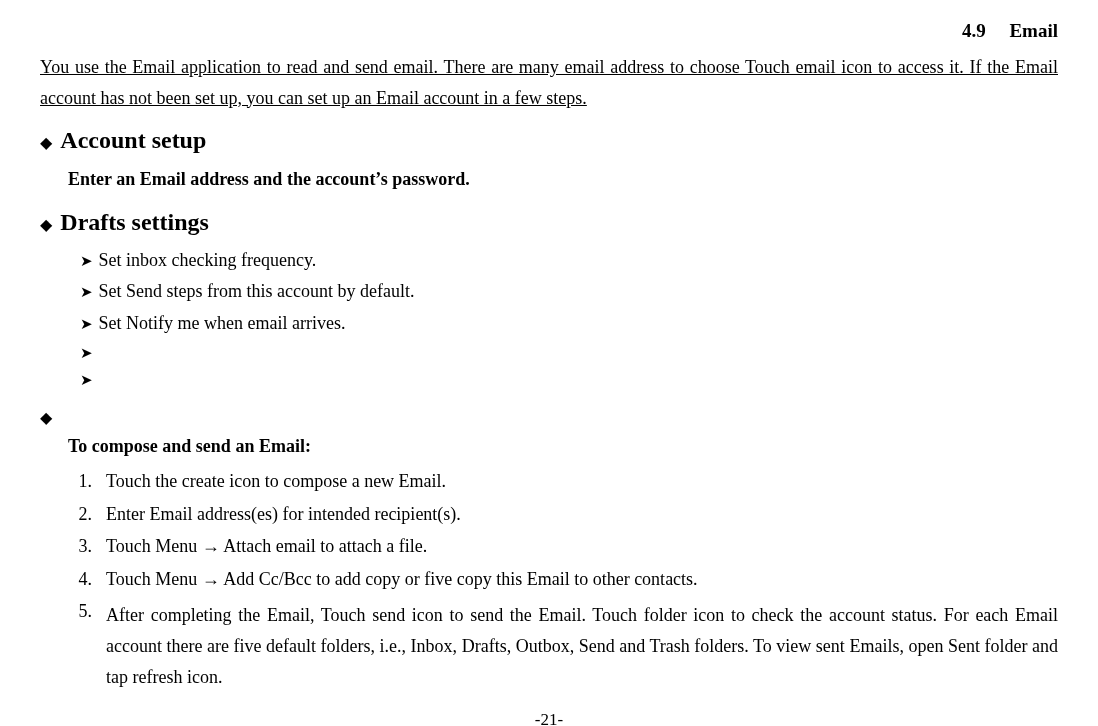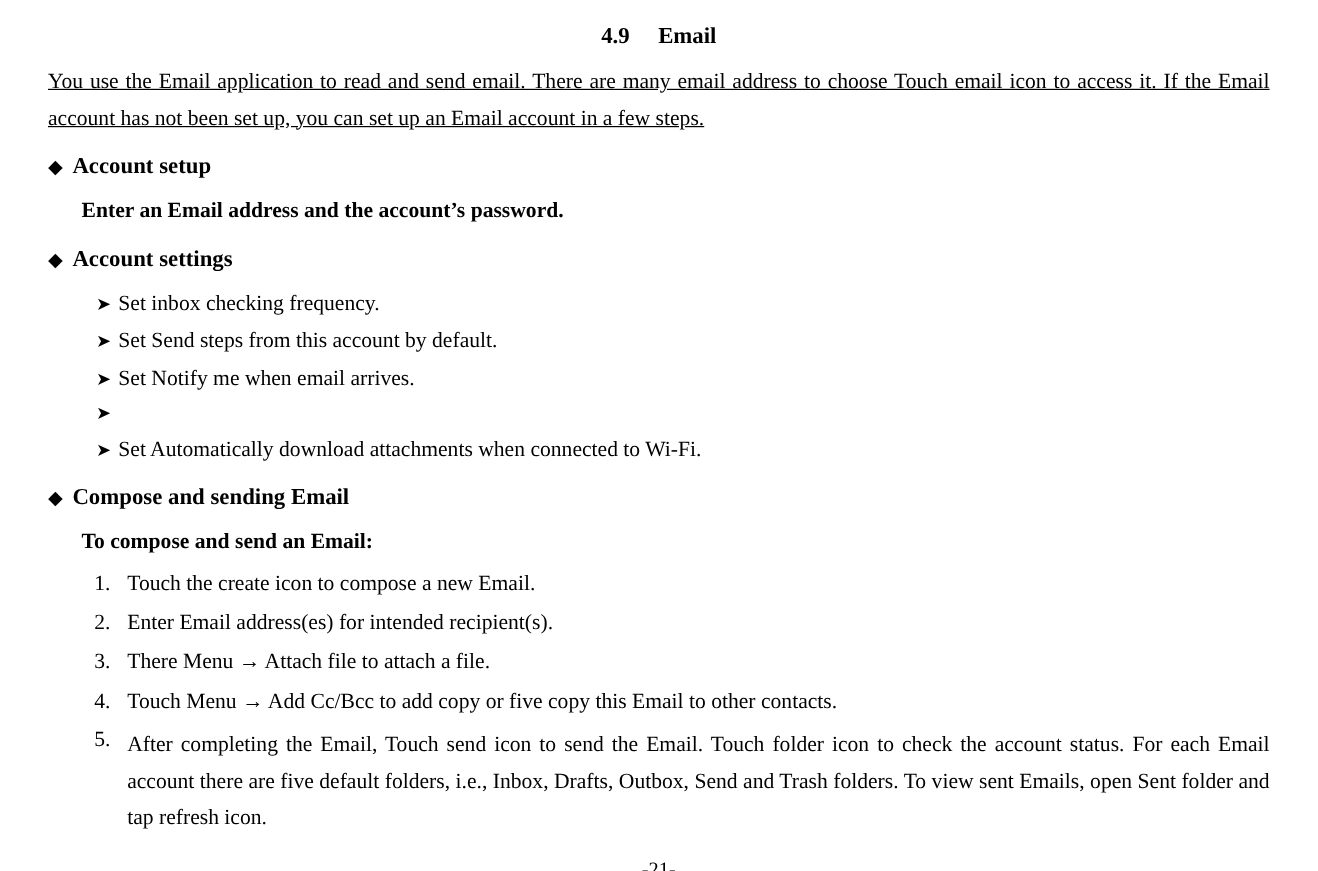--- a/index.html
+++ b/index.html
@@ -12,27 +12,27 @@
       width: 1098px;
       min-height: 726px;
       background: #ffffff;
       font-family: "Times New Roman", Times, serif;
       font-size: 18px;
       color: #000000;
       padding: 20px 40px 30px 40px;
     }
 
     .section-heading {
-      font-size: 19px;
+      font-size: 24px;
       font-weight: bold;
       margin-bottom: 6px;
     }
 
     .chapter-heading {
-      text-align: center;
+      text-align: right;
       font-weight: bold;
       font-size: 19px;
       margin-bottom: 10px;
     }
 
     .intro-text {
       text-align: justify;
       line-height: 1.7;
       margin-bottom: 14px;
       text-decoration: underline;
@@ -123,62 +123,60 @@
   <div class="bullet-header">
     <span class="diamond">◆</span>
     <span class="section-heading">Account setup</span>
   </div>
   <div class="sub-body">Enter an Email address and the account’s password.</div>
 </div>
 
 <div class="bullet-section">
   <div class="bullet-header">
     <span class="diamond">◆</span>
-    <span class="section-heading">Account settings</span>
+    <span class="section-heading">Drafts settings</span>
   </div>
   <div class="sub-item">
     <span class="arrow-bullet">➤</span>
     <span>Set inbox checking frequency.</span>
   </div>
   <div class="sub-item">
     <span class="arrow-bullet">➤</span>
     <span>Set Send steps from this account by default.</span>
   </div>
   <div class="sub-item">
     <span class="arrow-bullet">➤</span>
     <span>Set Notify me when email arrives.</span>
   </div>
   <div class="sub-item">
     <span class="arrow-bullet">➤</span>
   </div>
   <div class="sub-item">
     <span class="arrow-bullet">➤</span>
-    <span>Set Automatically download attachments when connected to Wi-Fi.</span>
   </div>
 </div>
 
 <div class="bullet-section">
   <div class="bullet-header">
     <span class="diamond">◆</span>
-    <span class="section-heading">Compose and sending Email</span>
   </div>
   <div class="sub-body">To compose and send an Email:</div>
 
   <div class="numbered-list">
     <div class="numbered-item">
       <span class="num-label">1.</span>
       <span>Touch the create icon to compose a new Email.</span>
     </div>
     <div class="numbered-item">
       <span class="num-label">2.</span>
       <span>Enter Email address(es) for intended recipient(s).</span>
     </div>
     <div class="numbered-item">
       <span class="num-label">3.</span>
-      <span>There Menu  →  Attach file to attach a file.</span>
+      <span>Touch Menu  →  Attach email to attach a file.</span>
     </div>
     <div class="numbered-item">
       <span class="num-label">4.</span>
       <span>Touch Menu  →  Add Cc/Bcc to add copy or five copy this Email to other contacts.</span>
     </div>
     <div class="numbered-item">
       <span class="num-label">5.</span>
       <span class="final-para">After  completing  the  Email,  Touch  send  icon  to  send  the  Email.  Touch  folder  icon  to  check  the account status. For each Email account there are five default folders, i.e., Inbox, Drafts, Outbox, Send and Trash folders. To view sent Emails, open Sent folder and tap refresh icon.</span>
     </div>
   </div>

